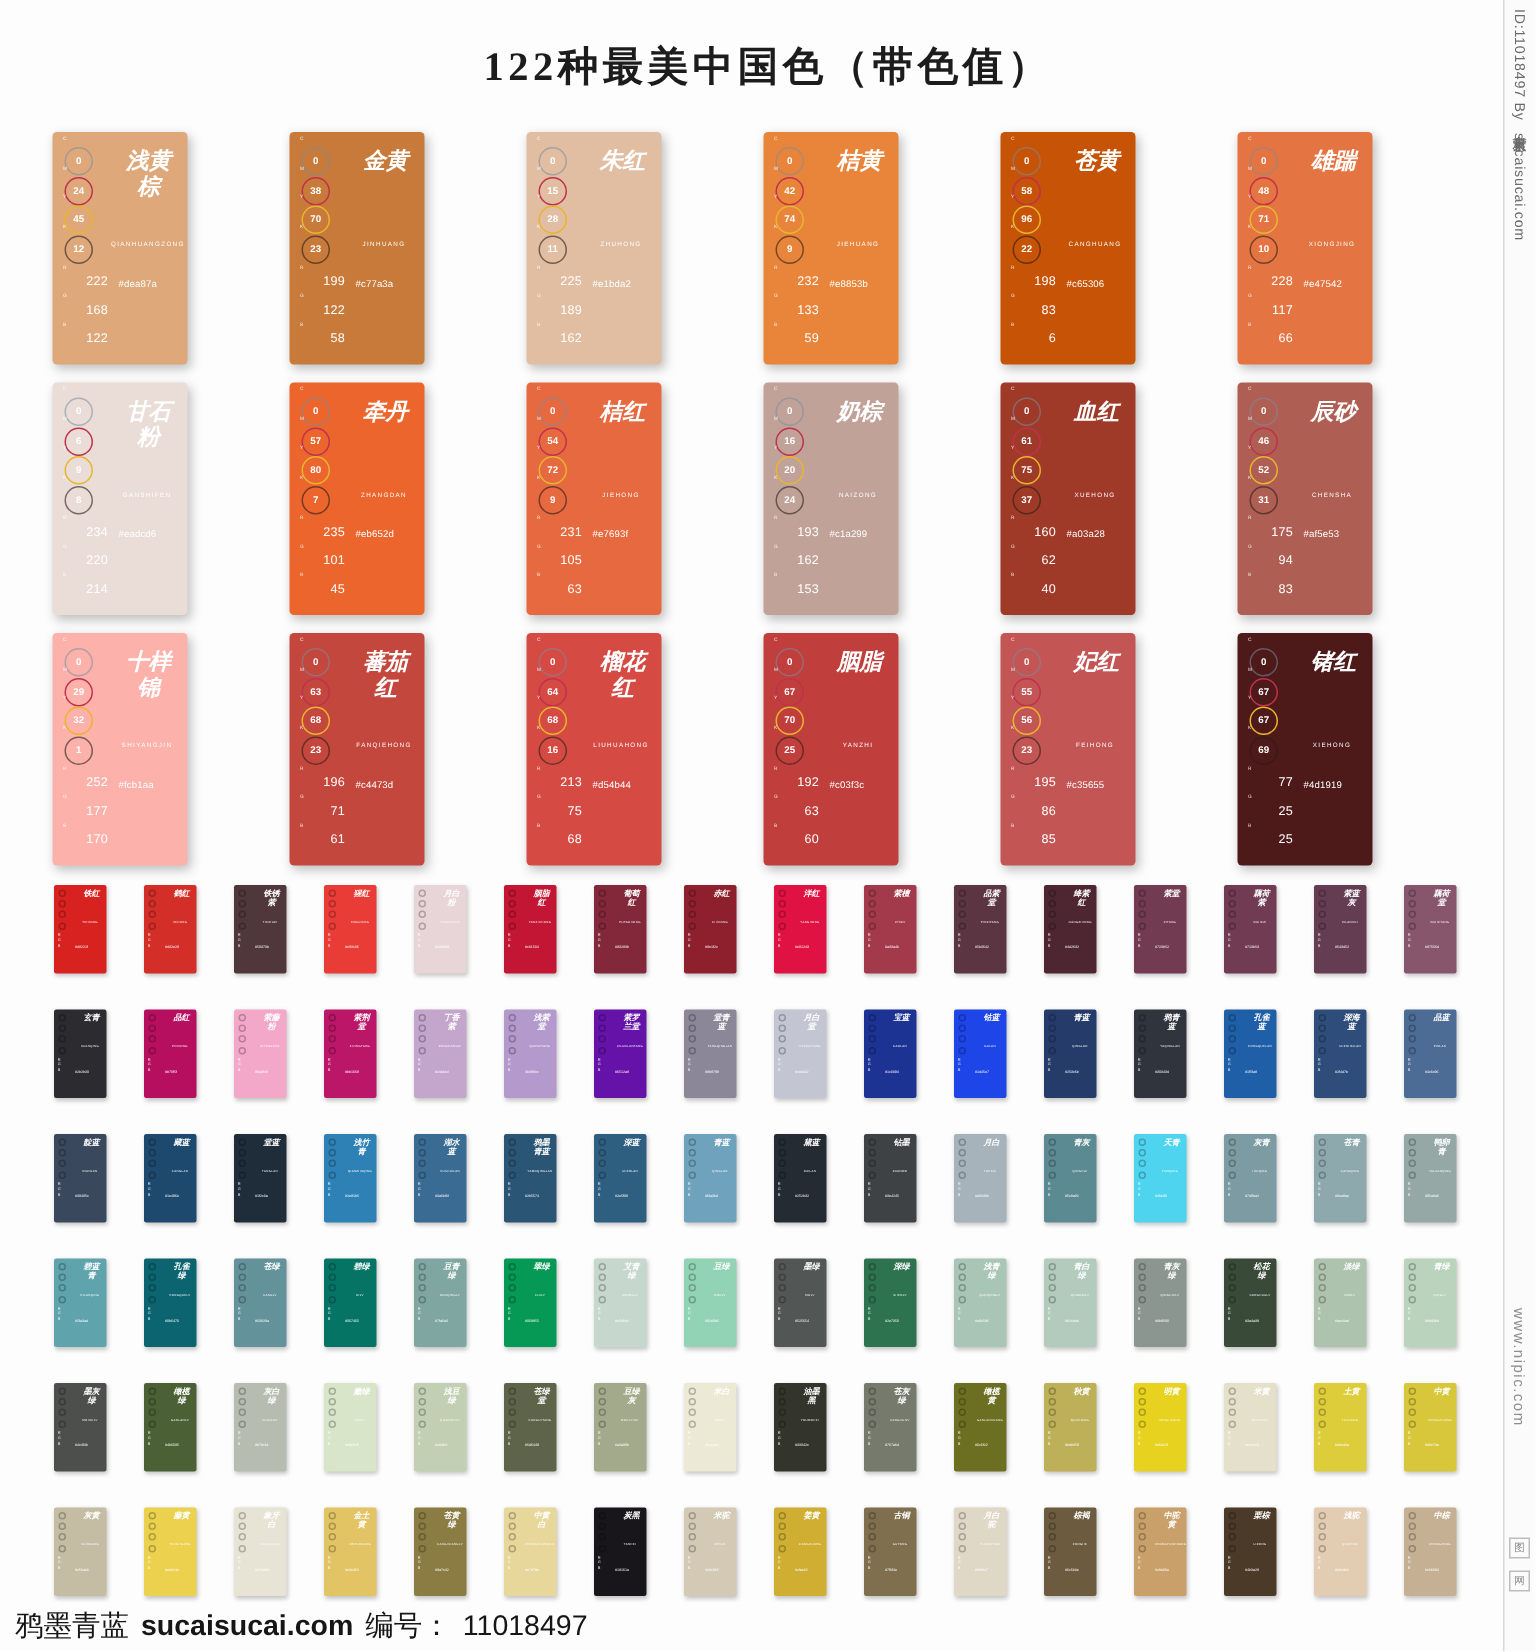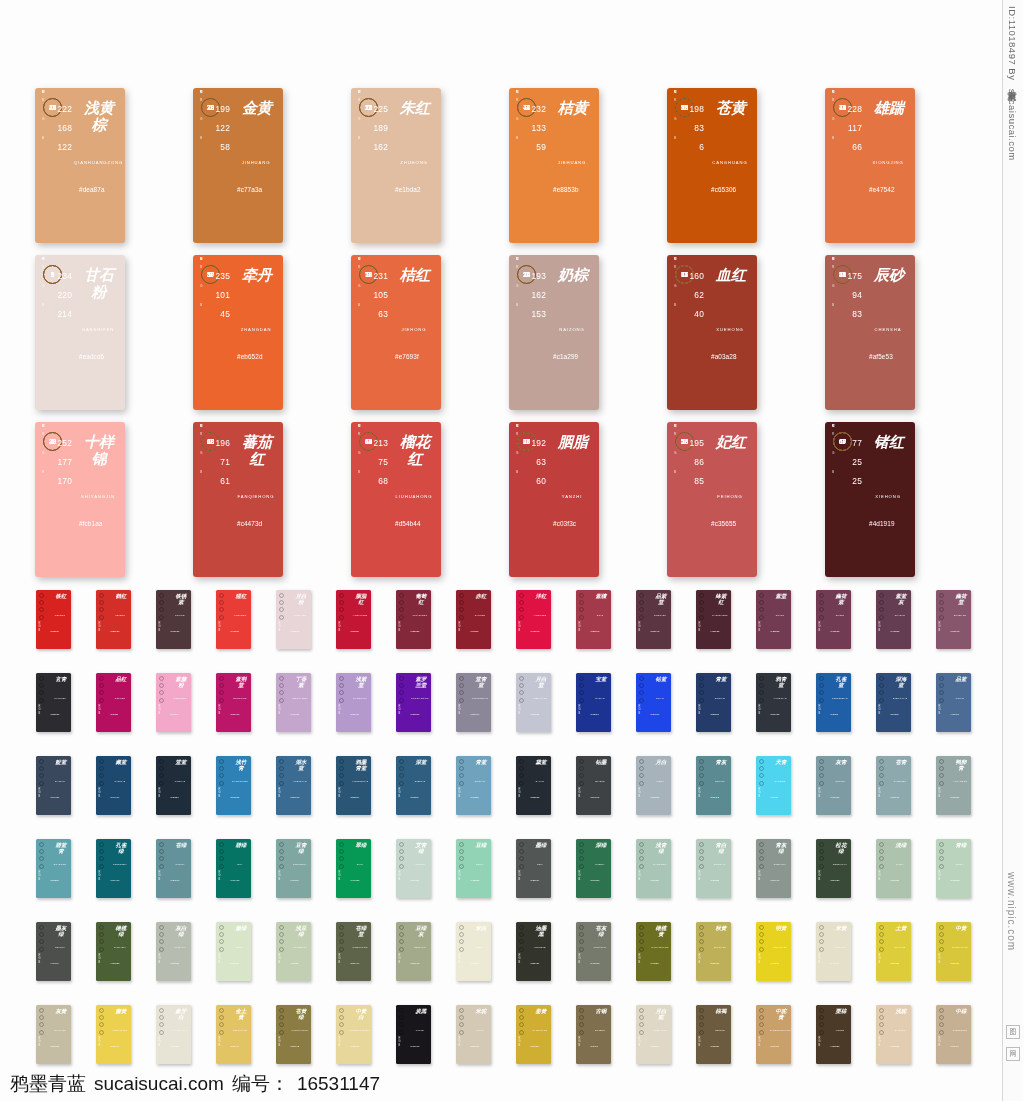--- a/index.html
+++ b/index.html
@@ -41,21 +41,21 @@
     width: 90px; height: 155px;
     border-radius: 3px;
     overflow: hidden;
     box-shadow: 2px 3px 7px rgba(0,0,0,0.25);
   }
   .bc-rail {
     position: absolute;
     left: 7px; top: 8px;
     width: 30px; height: 139px;
     display: flex;
-    flex-direction: row;
+    flex-direction: column;
     justify-content: flex-start;
   }
   .bc-dial {
     position: relative;
     width: 22px; height: 22px;
     margin-bottom: 5px;
   }
   .bc-dial .tag {
     position: absolute;
     top: -5px; left: 0;
@@ -191,21 +191,21 @@
   #footer {
     position: absolute;
     left: 10px; bottom: 4px;
     display: flex;
     align-items: baseline;
     gap: 8px;
     font-size: 19px;
     color: #161616;
     white-space: nowrap;
   }
-  #footer .site { font-weight: normal; }
+  #footer .site { font-weight: bold; }
   #right-wm {
     position: absolute;
     top: 0px; right: 2px;
     width: 20px; height: 1101px;
     border-left: 1px solid #d8d8d8;
     background: #fbfbfb;
   }
   #right-wm .vtext {
     position: absolute;
     top: 6px; left: 2px;
@@ -232,20 +232,21 @@
     display: flex; align-items: center; justify-content: center;
   }
   #right-wm .box.b1 { bottom: 62px; }
   #right-wm .box.b2 { bottom: 40px; }
 </style>
 </head>
 <body>
 
 <div id="page">
 
+  <h1 id="title">122种最美中国色（带色值）</h1>
 
   <div id="big-grid">
       <div class="big-card" style="background: rgb(222, 168, 122); color: rgb(255, 255, 255);">
         <div class="bc-rail">
           <div class="bc-dial">
             <span class="tag">C</span>
             <span class="bc-ring c">0</span>
           </div>
           <div class="bc-dial">
             <span class="tag">M</span>
@@ -2295,21 +2296,21 @@
             <div class="sm-hex">#c6b094</div>
           </div>
         </div>
       </div>
     </div>
 
   <div id="footer">
     <span>鸦墨青蓝</span>
     <span class="site">sucaisucai.com</span>
     <span>编号：</span>
-    <span>16531147</span>
+    <span>11018497</span>
   </div>
 
   <div id="right-wm">
     <span class="vtext">ID:11018497 By 素材天下 sucaisucai.com</span>
     <span class="vtext2">www.nipic.com</span>
     <span class="box b1">图</span>
     <span class="box b2">网</span>
   </div>
 
 </div>

